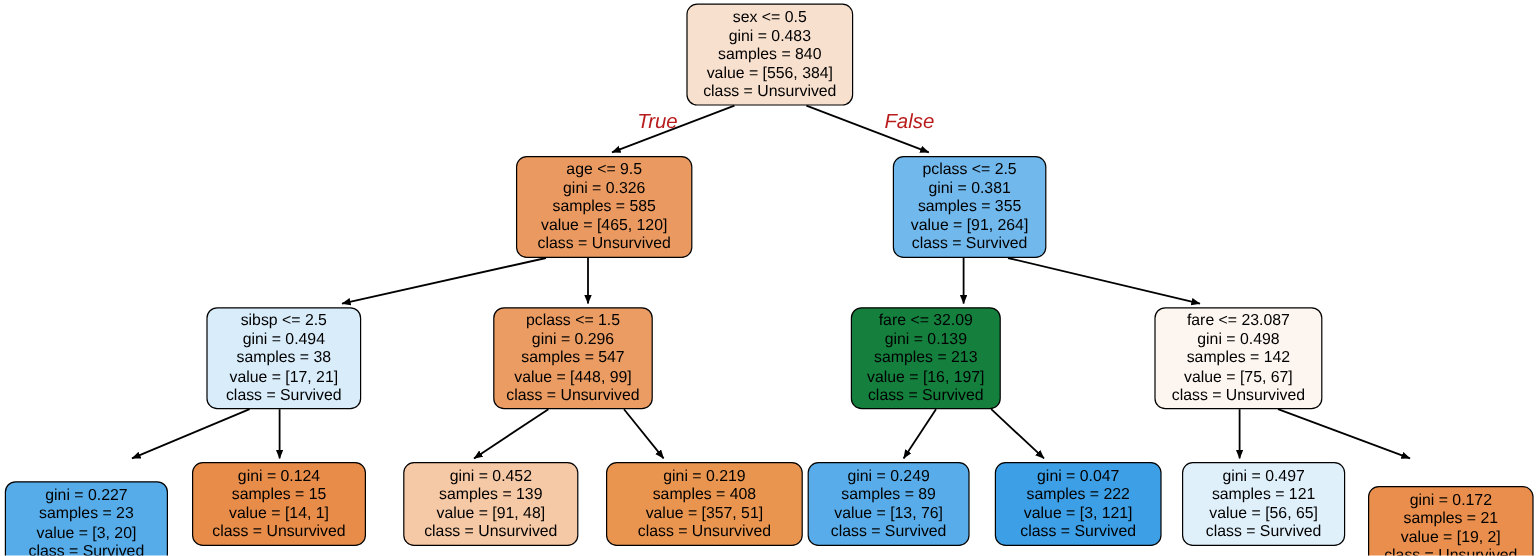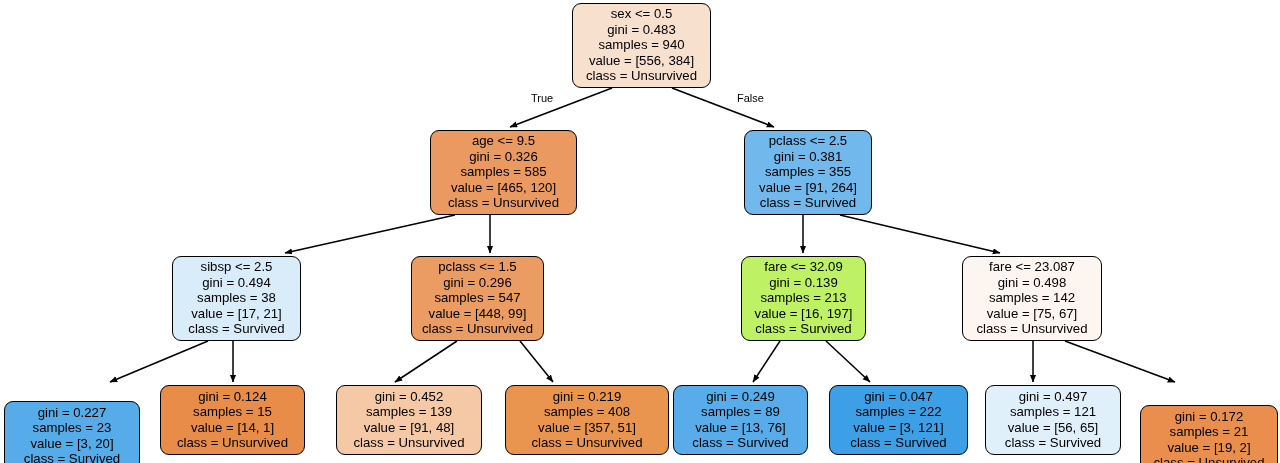--- a/index.html
+++ b/index.html
@@ -40,23 +40,24 @@
     display: flex;
     flex-direction: column;
     justify-content: center;
   }
   .node .row {
     display: block;
     white-space: nowrap;
   }
   .edge-label {
     position: absolute;
-    font-size: 11px;
-    color: #000000;
+    font-size: 17px;
+    color: #b91c1c;
     white-space: nowrap;
+    font-style: italic;
   }
 </style>
 </head>
 <body>
 
 <div id="tree-canvas">
   <svg id="edge-layer" width="1280" height="463" viewBox="0 0 1280 463">
     <defs>
       <marker id="arrowhead" markerWidth="9" markerHeight="9" refX="7.2" refY="3.1" orient="auto" markerUnits="userSpaceOnUse">
         <path d="M0,0 L7.6,3.1 L0,6.2 z" fill="#000000"></path>
@@ -76,21 +77,21 @@
         <line x1="780" y1="341" x2="753" y2="382" stroke="#000000" stroke-width="1.5" marker-end="url(#arrowhead)"></line>
         <line x1="826" y1="341" x2="870" y2="382" stroke="#000000" stroke-width="1.5" marker-end="url(#arrowhead)"></line>
         <line x1="1033" y1="341" x2="1033" y2="382" stroke="#000000" stroke-width="1.5" marker-end="url(#arrowhead)"></line>
         <line x1="1065" y1="341" x2="1175" y2="382" stroke="#000000" stroke-width="1.5" marker-end="url(#arrowhead)"></line>
       </g>
   </svg>
   <div id="node-group">
       <div class="node" style="left: 572px; top: 3px; width: 139px; height: 85px; background: rgb(248, 224, 206);">
         <span class="row">sex &lt;= 0.5</span>
         <span class="row">gini = 0.483</span>
-        <span class="row">samples = 940</span>
+        <span class="row">samples = 840</span>
         <span class="row">value = [556, 384]</span>
         <span class="row">class = Unsurvived</span>
       </div>
       <div class="node" style="left: 430px; top: 130px; width: 147px; height: 85px; background: rgb(234, 154, 97);">
         <span class="row">age &lt;= 9.5</span>
         <span class="row">gini = 0.326</span>
         <span class="row">samples = 585</span>
         <span class="row">value = [465, 120]</span>
         <span class="row">class = Unsurvived</span>
       </div>
@@ -108,21 +109,21 @@
         <span class="row">value = [17, 21]</span>
         <span class="row">class = Survived</span>
       </div>
       <div class="node" style="left: 411px; top: 256px; width: 133px; height: 85px; background: rgb(235, 156, 99);">
         <span class="row">pclass &lt;= 1.5</span>
         <span class="row">gini = 0.296</span>
         <span class="row">samples = 547</span>
         <span class="row">value = [448, 99]</span>
         <span class="row">class = Unsurvived</span>
       </div>
-      <div class="node" style="left: 741px; top: 256px; width: 125px; height: 85px; background: #bef264;">
+      <div class="node" style="left: 709px; top: 256px; width: 125px; height: 85px; background: #15803d;">
         <span class="row">fare &lt;= 32.09</span>
         <span class="row">gini = 0.139</span>
         <span class="row">samples = 213</span>
         <span class="row">value = [16, 197]</span>
         <span class="row">class = Survived</span>
       </div>
       <div class="node" style="left: 962px; top: 256px; width: 140px; height: 85px; background: rgb(253, 245, 239);">
         <span class="row">fare &lt;= 23.087</span>
         <span class="row">gini = 0.498</span>
         <span class="row">samples = 142</span>

